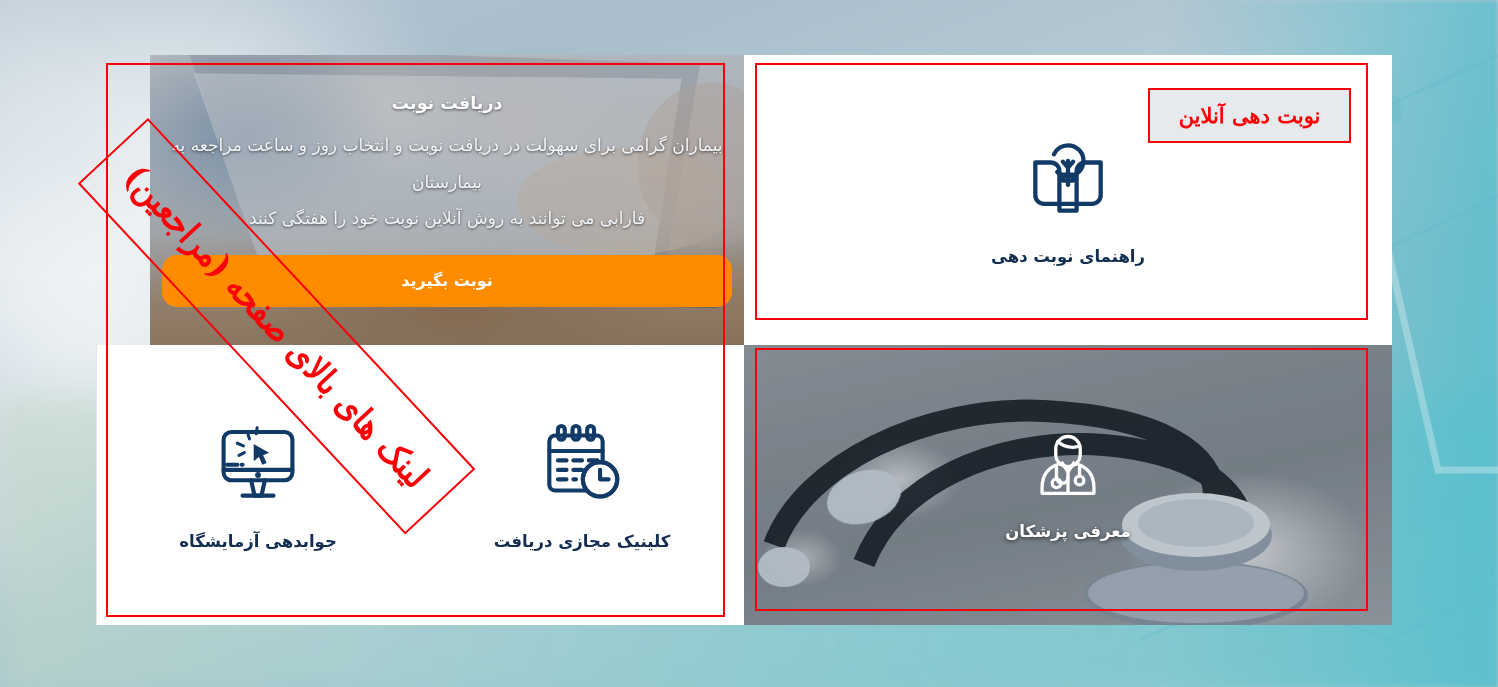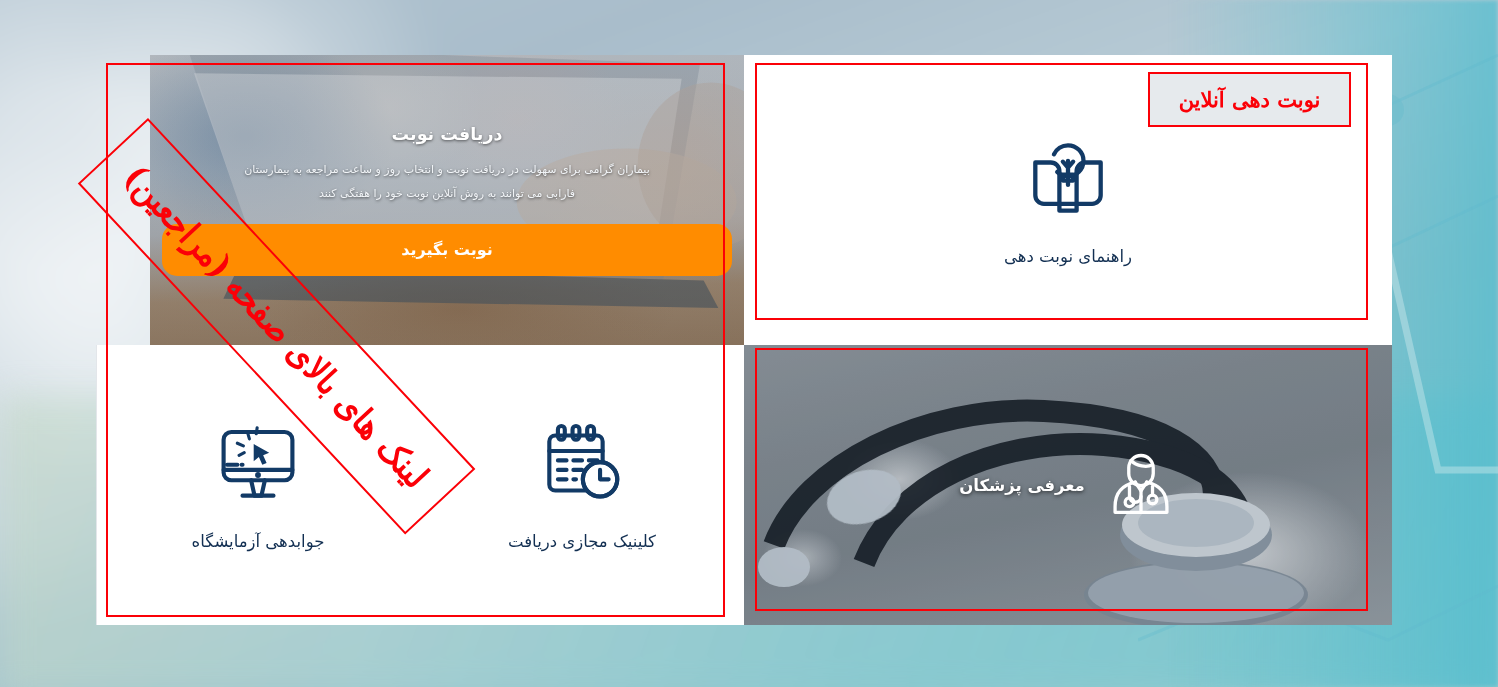--- a/index.html
+++ b/index.html
@@ -43,21 +43,21 @@
   .panel-left{width:648px;background:#ffffff;display:flex;}
   .panel-right{width:648px;}
 
   .tile{
     flex:1;background:#fff;display:flex;flex-direction:column;
     align-items:center;justify-content:center;gap:26px;position:relative;
   }
   .tile + .tile{box-shadow:inset 1px 0 0 #e3e6ea;}
   .tile .ico{width:86px;height:86px;display:block;}
   .tile .cap{
-    font-size:16.5px;font-weight:400;color:#122f52;letter-spacing:.1px;
+    font-size:16.5px;font-weight:700;color:#122f52;letter-spacing:.1px;
     white-space:nowrap;
   }
 
   
   .hero{
     position:relative;width:594px;height:290px;overflow:hidden;
     display:flex;flex-direction:column;align-items:center;justify-content:center;
   }
   .hero .photo{
     position:absolute;inset:0;
@@ -70,33 +70,33 @@
       linear-gradient(178deg,#cfd4d9 0%,#c4cbd2 38%,#b9bcc0 58%,#a98f74 80%,#9c7f62 100%);
   }
   .hero .laptop{position:absolute;inset:0;}
   .hero .scrim{position:absolute;inset:0;background:linear-gradient(0deg,rgba(40,50,60,.18),rgba(40,50,60,.18));}
   .hero .inner{position:relative;z-index:3;width:100%;display:flex;flex-direction:column;align-items:center;}
   .hero h2{
     margin:0 0 14px 0;font-size:17.5px;font-weight:700;color:#fff;
     text-shadow:0 1px 3px rgba(0,0,0,.55);
   }
   .hero p{
-    margin:0;font-size:11px;line-height:2.15;color:#f2f5f8;text-align:center;
+    margin:0;font-size:17px;line-height:2.15;color:#f2f5f8;text-align:center;
     width:580px;text-shadow:0 1px 3px rgba(0,0,0,.6);font-weight:400;
   }
   .hero .cta{
     margin-top:18px;width:570px;height:52px;border:0;border-radius:15px;
     background:#ff8c00;color:#fff;font-family:inherit;font-size:16px;font-weight:700;
     cursor:pointer;display:flex;align-items:center;justify-content:center;
   }
 
   
   .docphoto{
     position:relative;width:648px;height:280px;overflow:hidden;
-    display:flex;flex-direction:row;align-items:center;justify-content:center;gap:20px;
+    display:flex;flex-direction:column;align-items:center;justify-content:center;gap:20px;
   }
   .docphoto .photo{
     position:absolute;inset:0;
     background:
       radial-gradient(ellipse 30% 46% at 78% 74%, rgba(232,238,244,.95), rgba(232,238,244,0) 62%),
       radial-gradient(ellipse 14% 22% at 24% 48%, rgba(222,230,238,.9), rgba(222,230,238,0) 66%),
       radial-gradient(ellipse 9% 15% at 9% 76%, rgba(214,224,234,.8), rgba(214,224,234,0) 68%),
       linear-gradient(168deg,#93a6b6 0%,#8499ab 30%,#7d93a6 55%,#8ba0b1 78%,#9aaebd 100%);
     filter:saturate(.35);
   }
@@ -108,21 +108,21 @@
     text-shadow:0 1px 4px rgba(0,0,0,.7);
   }
 
   
   #annot{position:absolute;inset:0;z-index:9;pointer-events:none;}
   .rbox{position:absolute;border:2px solid #fb0007;box-sizing:border-box;}
   #box-outer{left:106px;top:63px;width:619px;height:554px;}
   #box-hero{left:755px;top:63px;width:613px;height:257px;}
   #box-bottom{left:755px;top:348px;width:613px;height:263px;}
   #box-label{
-    left:1148px;top:72px;width:203px;height:55px;
+    left:1148px;top:88px;width:203px;height:55px;
     display:flex;align-items:center;justify-content:center;
     background:rgba(210,216,222,.55);
   }
   #box-label span{
     color:#fb0007;font-size:21px;font-weight:700;font-family:"DejaVu Serif","Liberation Serif",serif;
     white-space:nowrap;
   }
   
   #stamp{
     position:absolute;left:148px;top:118px;width:480px;height:96px;

